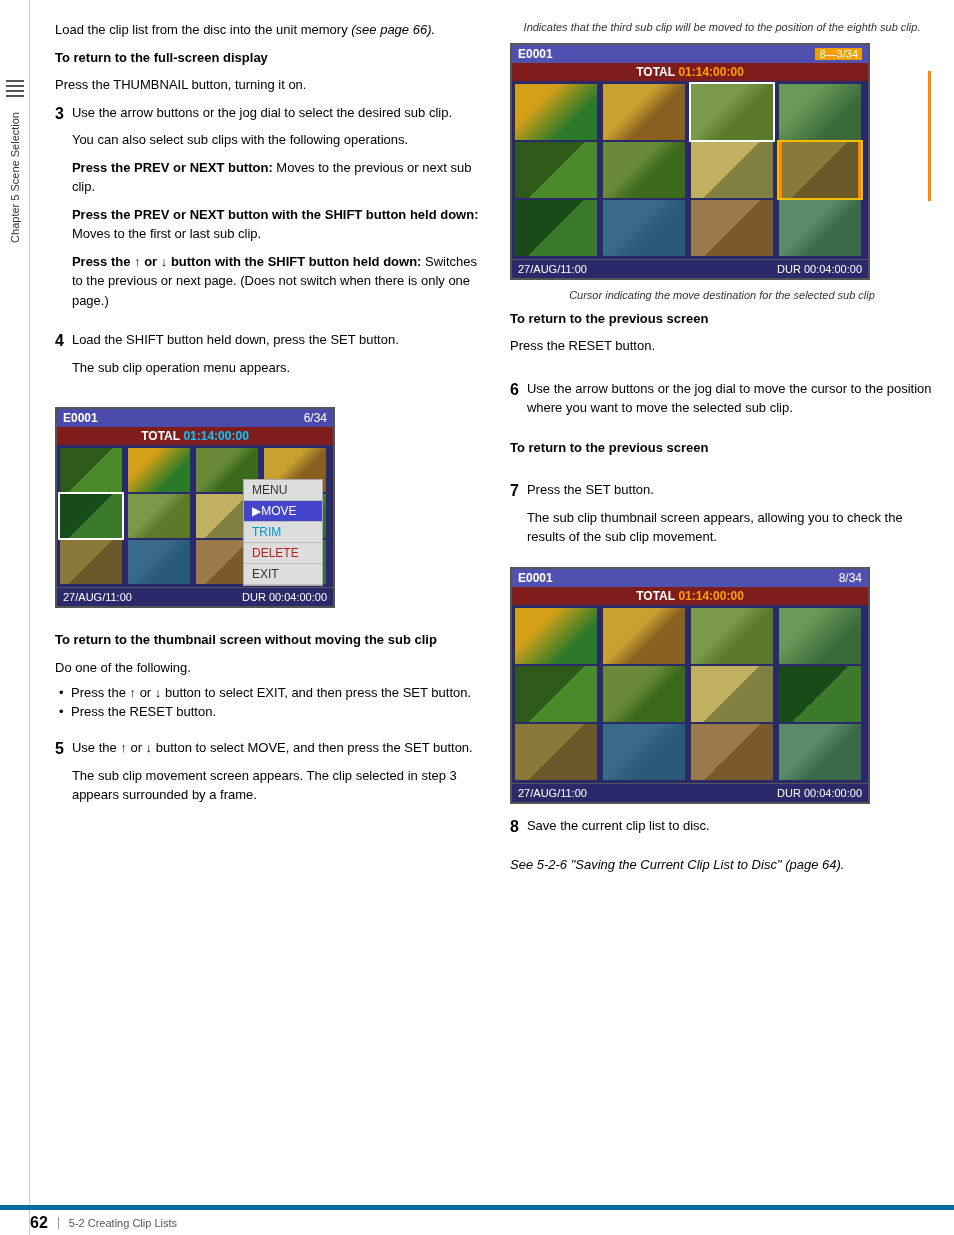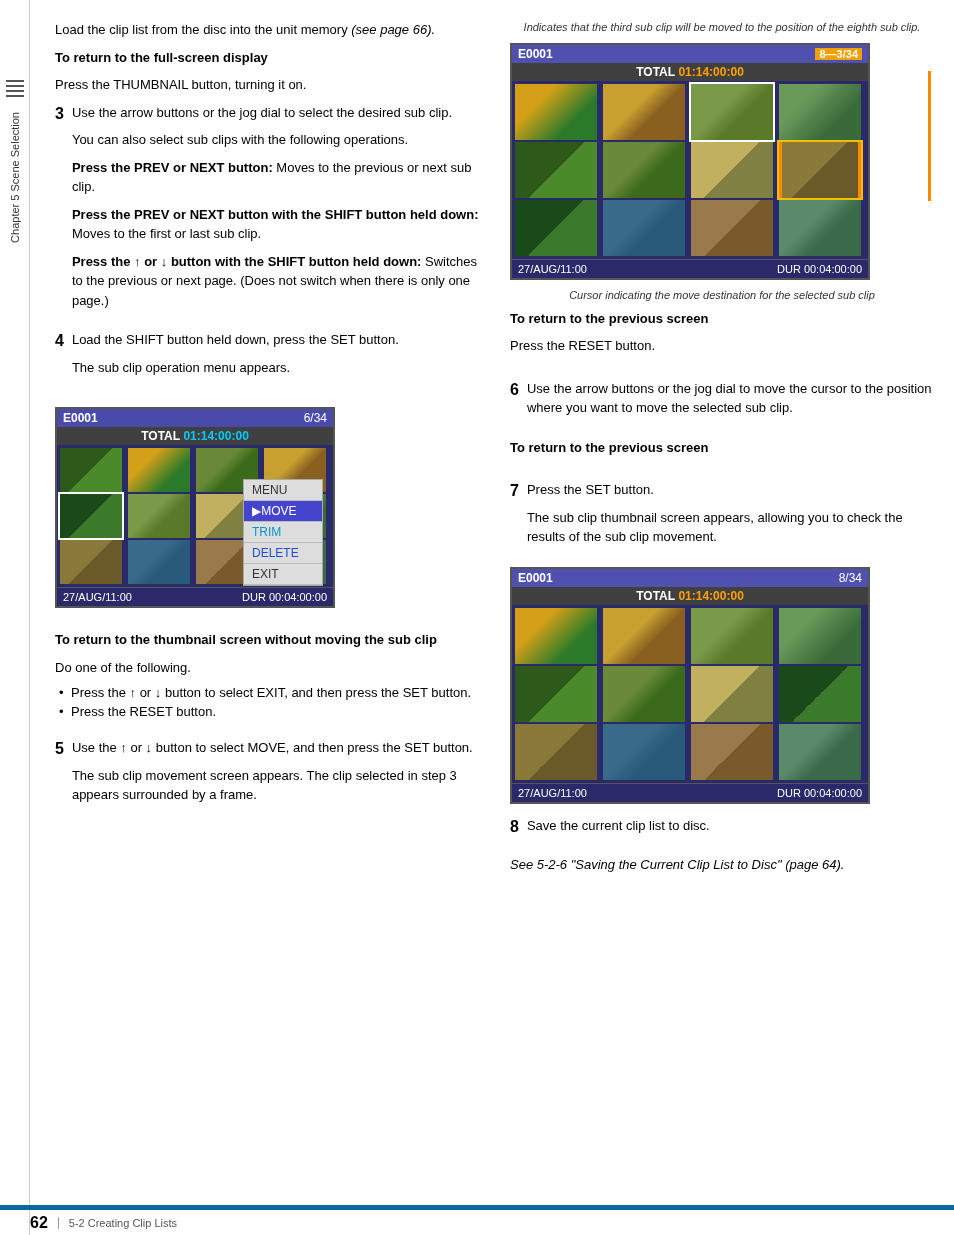--- a/index.html
+++ b/index.html
@@ -96,21 +96,21 @@
       background: #4a4aaa;
       color: #fff;
       display: flex;
       justify-content: space-between;
       align-items: center;
       padding: 2px 6px;
     }
     .screen-header .clip-id { font-weight: bold; font-size: 12px; }
     .screen-header .page-num { font-size: 12px; }
     .screen-total {
-      background: #404040;
+      background: #7f1d1d;
       color: #fff;
       text-align: center;
       padding: 2px 0;
       font-size: 12px;
     }
     .screen-total .total-label { font-weight: bold; }
     .screen-total .total-time { color: #00ccff; font-weight: bold; }
     .screen-total .total-time-orange { color: #ffa000; font-weight: bold; }
 
     
@@ -170,21 +170,21 @@
       padding: 3px 8px;
       color: #333;
       background: #ddd;
       border-bottom: 1px solid #bbb;
     }
     .menu-item.active {
       background: #4444cc;
       color: #fff;
     }
     .menu-item.cyan { color: #0099cc; }
-    .menu-item.red { color: #1d4ed8; }
+    .menu-item.red { color: #b91c1c; }
 
     
     .bottom-bar {
       position: absolute;
       bottom: 0;
       left: 0;
       right: 0;
       height: 30px;
       border-top: 5px solid #0369a1;
       display: flex;
@@ -342,21 +342,21 @@
 
     
     <div class="annotation-box">Indicates that the third sub clip will be moved to the position of the eighth sub clip.</div>
 
     
     <div style="position:relative; margin-bottom:5px;">
       <div class="screen-large" style="width:360px;">
         <div class="screen-header">
           <span class="clip-id">E0001</span>
           <span>
-            <span style="background:#f0a000; color:#fff; padding:0 4px; font-weight:bold;">8—3/34</span>
+            <span style="background:#f0a000; color:#fff; padding:0 4px; font-weight:normal;">8—3/34</span>
           </span>
         </div>
         <div class="screen-total">
           <span class="total-label">TOTAL</span>
           <span class="total-time-orange" style="color:#ffa000; font-weight:bold;">01:14:00:00</span>
         </div>
         <div class="thumb-grid" style="grid-template-columns: repeat(4,1fr);">
           <div class="thumb-cell thumb-2" style="width:82px;height:56px;"></div>
           <div class="thumb-cell thumb-4" style="width:82px;height:56px;"></div>
           <div class="thumb-cell thumb-6" style="width:82px;height:56px; outline:2px solid #fff;"></div>

